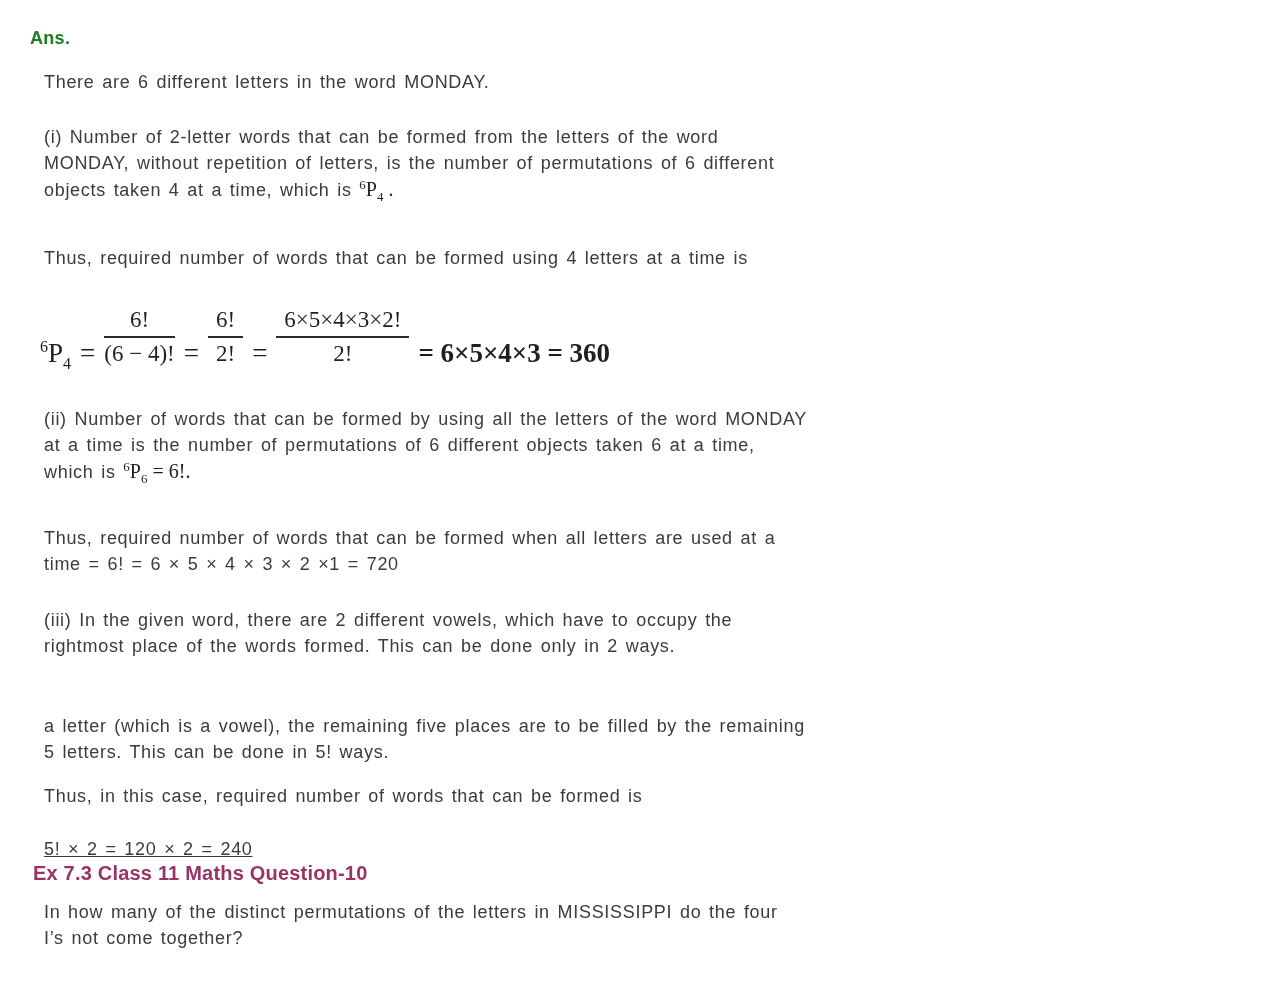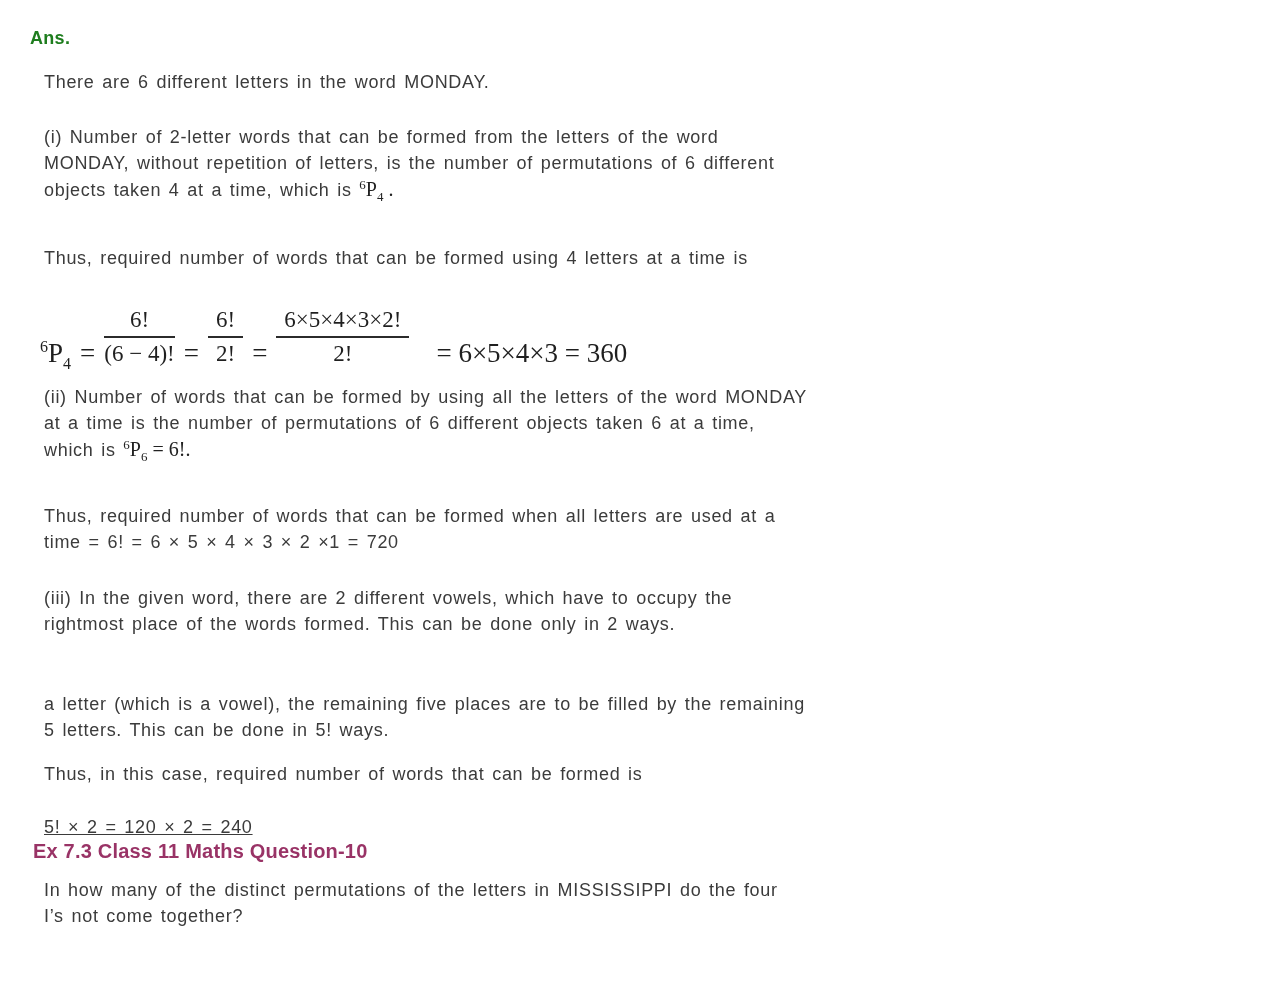--- a/index.html
+++ b/index.html
@@ -20,21 +20,21 @@
     margin:0 0 0 44px;
     font-size:18px; line-height:26px;
     letter-spacing:0.7px; word-spacing:2px;
     color:#3b3b3b;
   }
 
   .mt-intro   { margin-top:20px; }
   .mt-p2      { margin-top:29px; }
   .mt-p3      { margin-top:42px; }
   .mt-formula { margin-top:22px; }
-  .mt-p4      { margin-top:15px; }
+  .mt-p4      { margin-top:37px; }
   .mt-p5      { margin-top:40px; }
   .mt-p6      { margin-top:30px; }
   .mt-p7      { margin-top:28px; }
   .mt-p8      { margin-top:18px; }
   .mt-p9      { margin-top:27px;text-decoration:underline; }
   .mt-head    { margin-top:36px; }
   .mt-p10     { margin-top:14px; }
 
   
   .imath {
@@ -55,21 +55,21 @@
   .formula .lhs sup { font-size:16px; vertical-align:10px; line-height:0; }
   .formula .lhs sub { font-size:16px; vertical-align:-7px; line-height:0; }
   .formula .feq { margin:0 9px; }
   .frac { display:inline-flex; flex-direction:column; align-items:center; text-align:center; }
   .frac .num {
     font-size:23px; line-height:30px;
     border-bottom:2px solid #2b2b2b;
     padding:0 8px 1px; align-self:stretch;
   }
   .frac .den { font-size:23px; line-height:30px; padding-top:1px; }
-  .formula .ftail { margin-left:27px; }
+  .formula .ftail { margin-left:9px;font-weight:bold; }
 
   .q-heading {
     margin:0 0 0 33px;
     font-size:20px; font-weight:bold; color:#993366;
     letter-spacing:0.2px;
   }
 </style>
 </head>
 <body>
 

